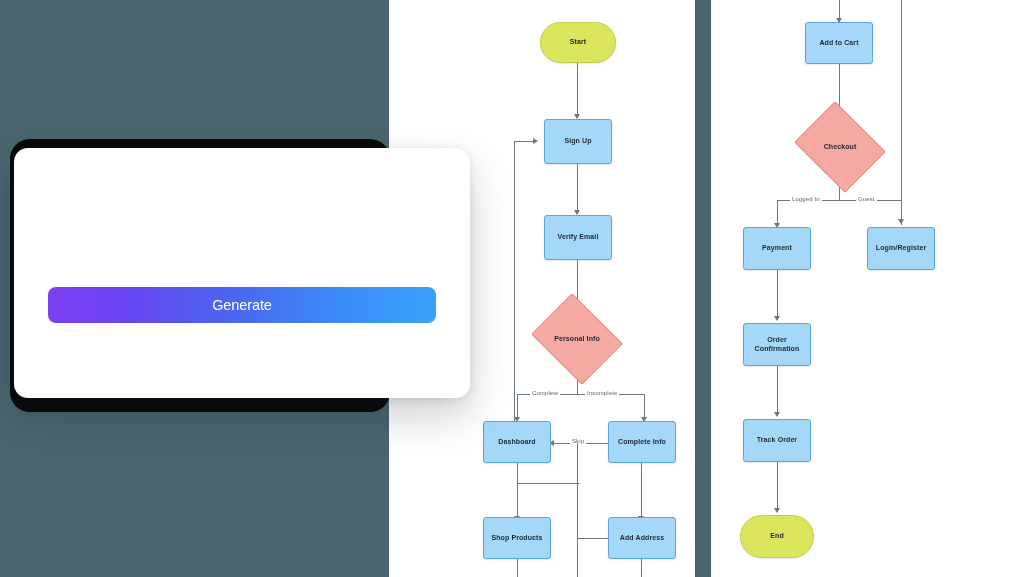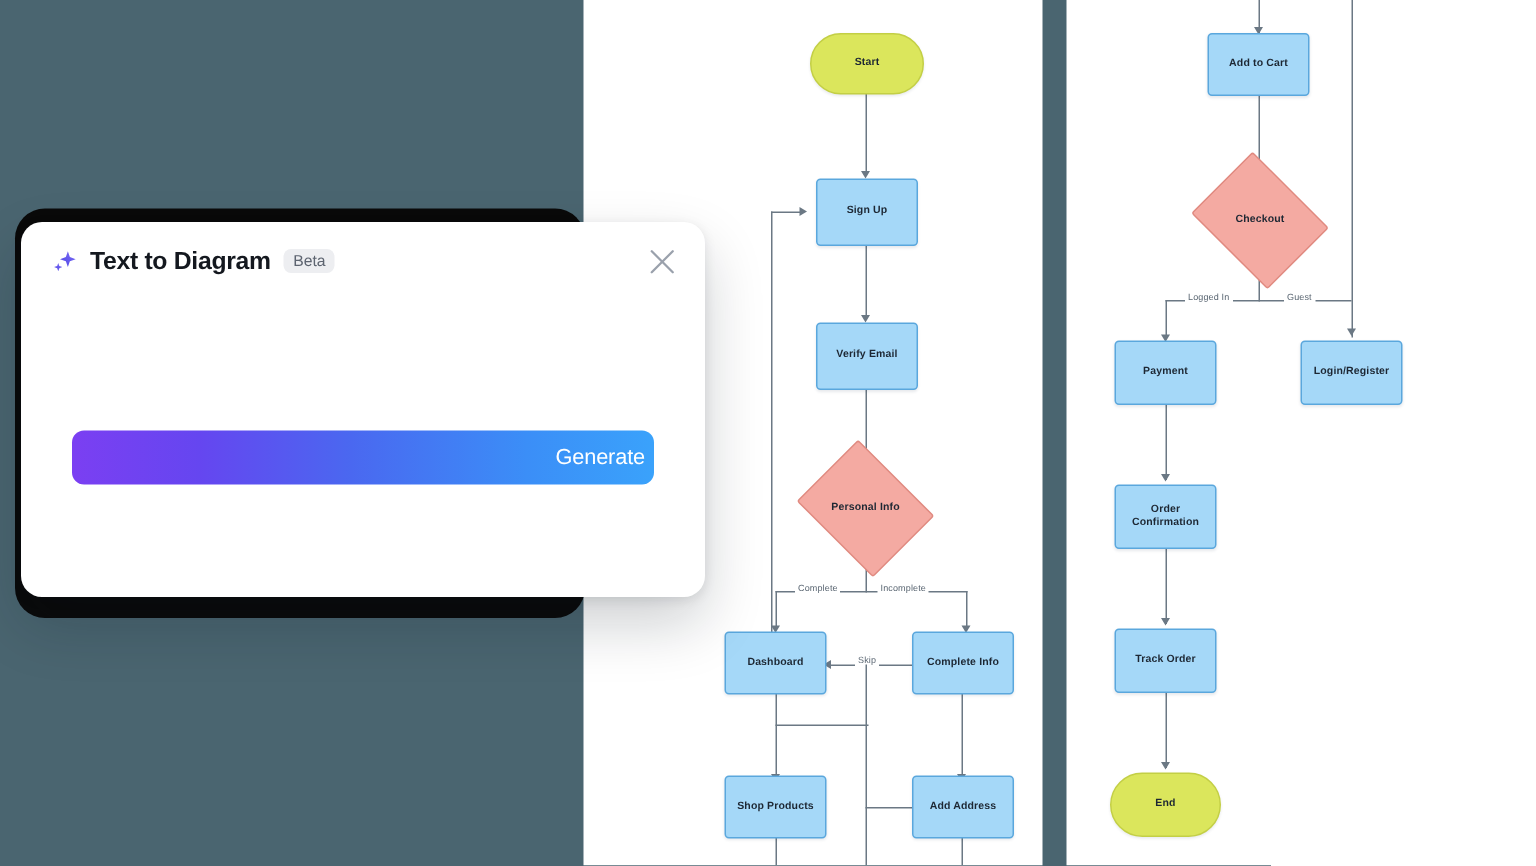--- a/index.html
+++ b/index.html
@@ -88,21 +88,20 @@
     padding:11px 13px;font-size:12.5px;color:#1a1d24;
     font-family:"Liberation Sans","DejaVu Sans",sans-serif;
     resize:none;outline:none;line-height:1.4;letter-spacing:-.1px;
   }
   #generate-button{
     position:absolute;left:34px;top:139px;width:388px;height:36px;
     border:0;border-radius:8px;cursor:pointer;
     background:linear-gradient(90deg,#7b3ff2 0%,#6546f0 22%,#4a68f0 48%,#3b8ef7 78%,#3aa2fb 100%);
     color:#fff;font-size:14.5px;font-weight:normal;letter-spacing:-.1px;
     font-family:"Liberation Sans","DejaVu Sans",sans-serif;
-    text-align:right;
   }
 </style>
 </head>
 <body>
 
 <div class="stage">
 
   <div class="panel" id="panel-mid">
 
     <div class="ln lnv" style="left:188px;top:62px;height:55px;"></div>
@@ -234,38 +233,18 @@
 
     <div class="node term" style="left:29px;top:515px;width:74px;height:43px;">
       <span>End</span>
     </div>
   </div>
 
   <div id="modal-backdrop-card"></div>
 
   <div id="modal-card">
 
-    <div id="modal-header">
-      <svg id="sparkle-icon" viewBox="0 0 24 24">
-        <defs>
-          <linearGradient id="sparkGrad" x1="0" y1="1" x2="1" y2="0">
-            <stop offset="0" stop-color="#4f46e5"></stop>
-            <stop offset="1" stop-color="#7c6df5"></stop>
-          </linearGradient>
-        </defs>
-        <path d="M14.2 3.2 L15.9 8.1 L20.8 9.8 L15.9 11.5 L14.2 16.4 L12.5 11.5 L7.6 9.8 L12.5 8.1 Z" fill="url(#sparkGrad)"></path>
-        <path d="M6.1 13.0 L7.0 15.6 L9.6 16.5 L7.0 17.4 L6.1 20.0 L5.2 17.4 L2.6 16.5 L5.2 15.6 Z" fill="url(#sparkGrad)"></path>
-      </svg>
-      <span id="modal-title">Text to Diagram</span>
-      <span id="beta-badge">Beta</span>
-      <span id="close-button">
-        <svg width="17" height="17" viewBox="0 0 17 17">
-          <line x1="1.5" y1="1.5" x2="15.5" y2="15.5" stroke="#9aa1ac" stroke-width="1.5" stroke-linecap="round"></line>
-          <line x1="15.5" y1="1.5" x2="1.5" y2="15.5" stroke="#9aa1ac" stroke-width="1.5" stroke-linecap="round"></line>
-        </svg>
-      </span>
-    </div>
 
 
     <button id="generate-button">Generate</button>
   </div>
 
 </div>
 
 </body></html>

